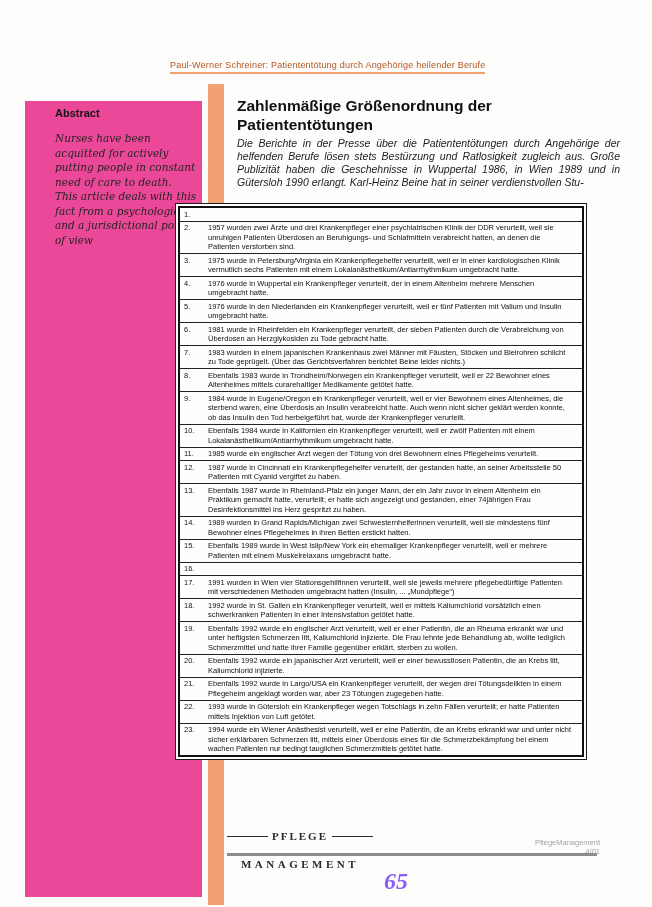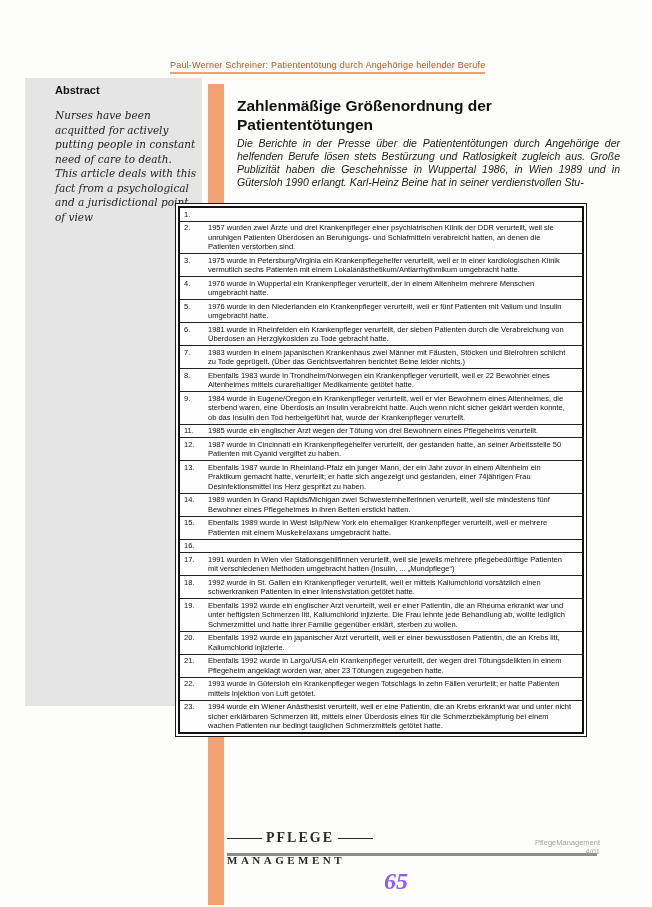--- a/index.html
+++ b/index.html
@@ -10,22 +10,22 @@
   
   .running-header {
     position:absolute; left:170px; top:54px; width:440px; 
   }
   .running-header span {
     display:inline-block; font-size:9px; letter-spacing:0.2px; color:#b5541e;
     border-bottom:2px solid #f2a173; padding-bottom:2px;
   }
   
   .abstract-panel {
-    position:absolute; left:25px; top:78px; width:177px; height:628px;
-    background:#e5e5e5;
+    position:absolute; left:25px; top:101px; width:177px; height:796px;
+    background:#ec4899;
   }
   .abstract-title {
     position:absolute; left:30px; top:6px; font-size:11px; font-weight:bold; color:#141414;
   }
   .abstract-text {
     position:absolute; left:30px; top:30px; width:142px;
     font-family:"DejaVu Serif", serif; font-style:italic;
     font-size:10.5px; line-height:14.5px; color:#242424;
   }
   
@@ -56,24 +56,24 @@
   }
   .case-text {
     flex:1; padding:1.5px 9px 1.5px 2px;
     font-size:7.5px; line-height:9.5px; color:#111;
   }
   
   .footer-logo {
     position:absolute; left:227px; top:830px; width:146px;
     font-family:"Liberation Serif", serif; font-weight:bold; color:#2a2a2a;
   }
-  .logo-row1 { display:flex; align-items:center; font-size:14px; letter-spacing:2px; }
+  .logo-row1 { display:flex; align-items:center; font-size:11px; letter-spacing:2px; }
   .logo-row1 .rule { flex:1; height:0; border-top:1.5px solid #2a2a2a; }
   .logo-row1 .word { padding:0 4px; }
-  .logo-row2 { font-size:11px; letter-spacing:3.5px; margin-top:8px; }
+  .logo-row2 { font-size:11px; letter-spacing:3.5px; text-align:center; margin-top:16px; }
   .footer-rule {
     position:absolute; left:227px; top:853px; width:370px; height:3px; background:#8d8d8d;
   }
   .page-number {
     position:absolute; left:384px; top:868px;
     font-family:Liberation Serif, serif; font-weight:600; font-style:italic;
     font-size:24px; color:#8b5cf6;
   }
   .issue-label {
     position:absolute; left:524px; top:838px; width:76px; text-align:right;
@@ -138,20 +138,24 @@
     <div class="case-row">
       <div class="case-num">8.</div>
       <div class="case-text">Ebenfalls 1983 wurde in Trondheim/Norwegen ein Krankenpfleger verurteilt, weil er 22 Bewohner eines Altenheimes mittels curarehaltiger Medikamente getötet hatte.</div>
     </div>
 
     <div class="case-row">
       <div class="case-num">9.</div>
       <div class="case-text">1984 wurde in Eugene/Oregon ein Krankenpfleger verurteilt, weil er vier Bewohnern eines Altenheimes, die sterbend waren, eine Überdosis an Insulin verabreicht hatte. Auch wenn nicht sicher geklärt werden konnte, ob das Insulin den Tod herbeigeführt hat, wurde der Krankenpfleger verurteilt.</div>
     </div>
 
+    <div class="case-row">
+      <div class="case-num">10.</div>
+      <div class="case-text">Ebenfalls 1984 wurde in Kalifornien ein Krankenpfleger verurteilt, weil er zwölf Patienten mit einem Lokalanästhetikum/Antiarrhythmikum umgebracht hatte.</div>
+    </div>
 
     <div class="case-row">
       <div class="case-num">11.</div>
       <div class="case-text">1985 wurde ein englischer Arzt wegen der Tötung von drei Bewohnern eines Pflegeheims verurteilt.</div>
     </div>
 
     <div class="case-row">
       <div class="case-num">12.</div>
       <div class="case-text">1987 wurde in Cincinnati ein Krankenpflegehelfer verurteilt, der gestanden hatte, an seiner Arbeitsstelle 50 Patienten mit Cyanid vergiftet zu haben.</div>
     </div>

